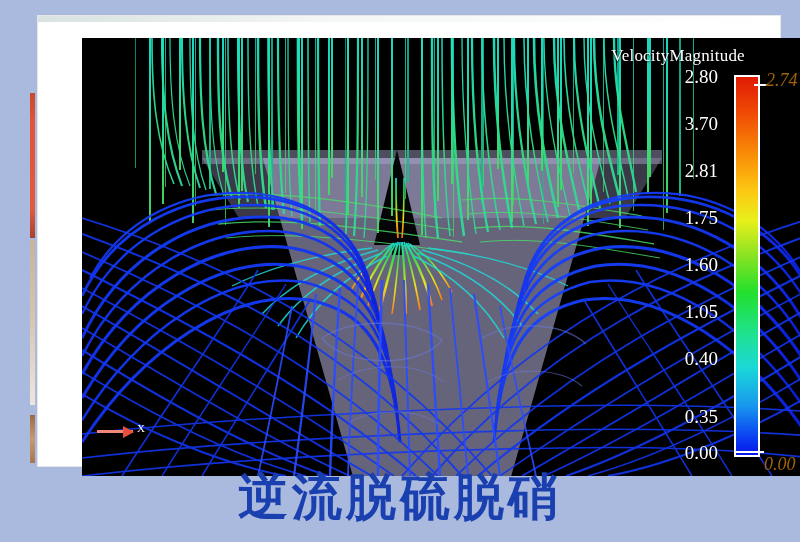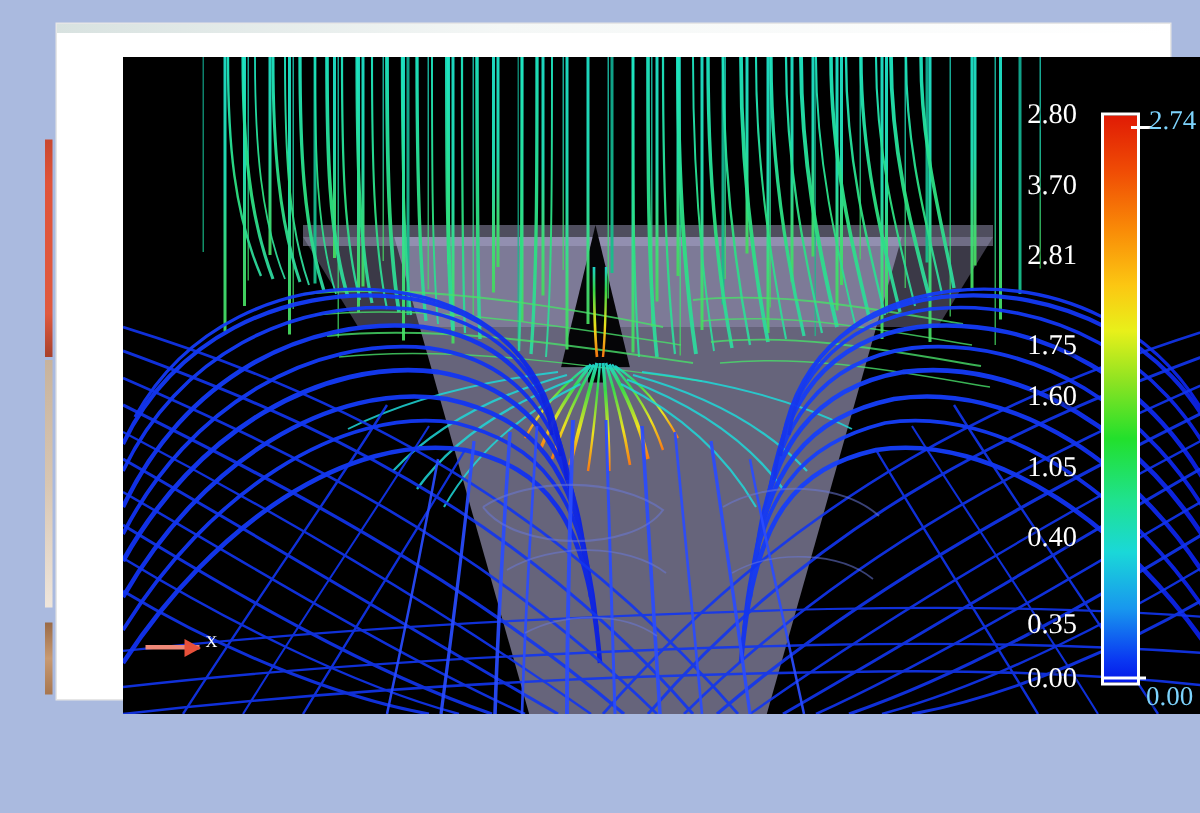--- a/index.html
+++ b/index.html
@@ -110,22 +110,23 @@
       #0a38f2 96%,
       #0417e8 100%);
   }
   .cbar-ticks{position:absolute;left:0;top:24px;width:138px;}
   .cbar-tick{
     position:absolute;right:8px;
     font-family:"Liberation Serif",serif;font-size:19px;color:#ffffff;
     text-shadow:0 1px 2px #000;
   }
   .cbar-anno{
-    position:absolute;font-family:"Liberation Serif",serif;font-size:18px;color:#7dd3fc;
+    position:absolute;font-family:"Liberation Serif",serif;font-size:18px;color:#a16207;
     text-shadow:0 1px 2px #000;
+    font-style:italic;
   }
   .anno-max{left:178px;top:28px;}
   .anno-min{left:176px;top:412px;}
   .anno-tick{
     position:absolute;left:166px;top:42px;width:14px;height:2px;background:#fff;
   }
   .anno-tick-min{
     position:absolute;left:146px;top:409px;width:30px;height:2px;background:#fff;
   }
 
@@ -398,37 +399,39 @@
           </g>
         </svg>
 
         <div class="axis-widget">
           <div class="axis-arrow"></div>
           <div class="axis-label">X</div>
         </div>
       </div>
 
       <div class="legend">
+        <div class="legend-title">VelocityMagnitude</div>
 
         <div class="cbar"></div>
 
         <div class="cbar-ticks">
           <div class="cbar-tick" style="top:0px">2.80</div>
           <div class="cbar-tick" style="top:47px">3.70</div>
           <div class="cbar-tick" style="top:94px">2.81</div>
-          <div class="cbar-tick" style="top:154px">1.75</div>
+          <div class="cbar-tick" style="top:141px">1.75</div>
           <div class="cbar-tick" style="top:188px">1.60</div>
           <div class="cbar-tick" style="top:235px">1.05</div>
           <div class="cbar-tick" style="top:282px">0.40</div>
           <div class="cbar-tick" style="top:340px">0.35</div>
           <div class="cbar-tick" style="top:376px">0.00</div>
         </div>
 
         <div class="anno-tick"></div>
         <div class="cbar-anno anno-max">2.74</div>
         <div class="anno-tick-min"></div>
         <div class="cbar-anno anno-min">0.00</div>
       </div>
 
     </div>
   </div>
 
+  <div class="caption">逆流脱硫脱硝</div>
 </div>
 
 </body></html>

